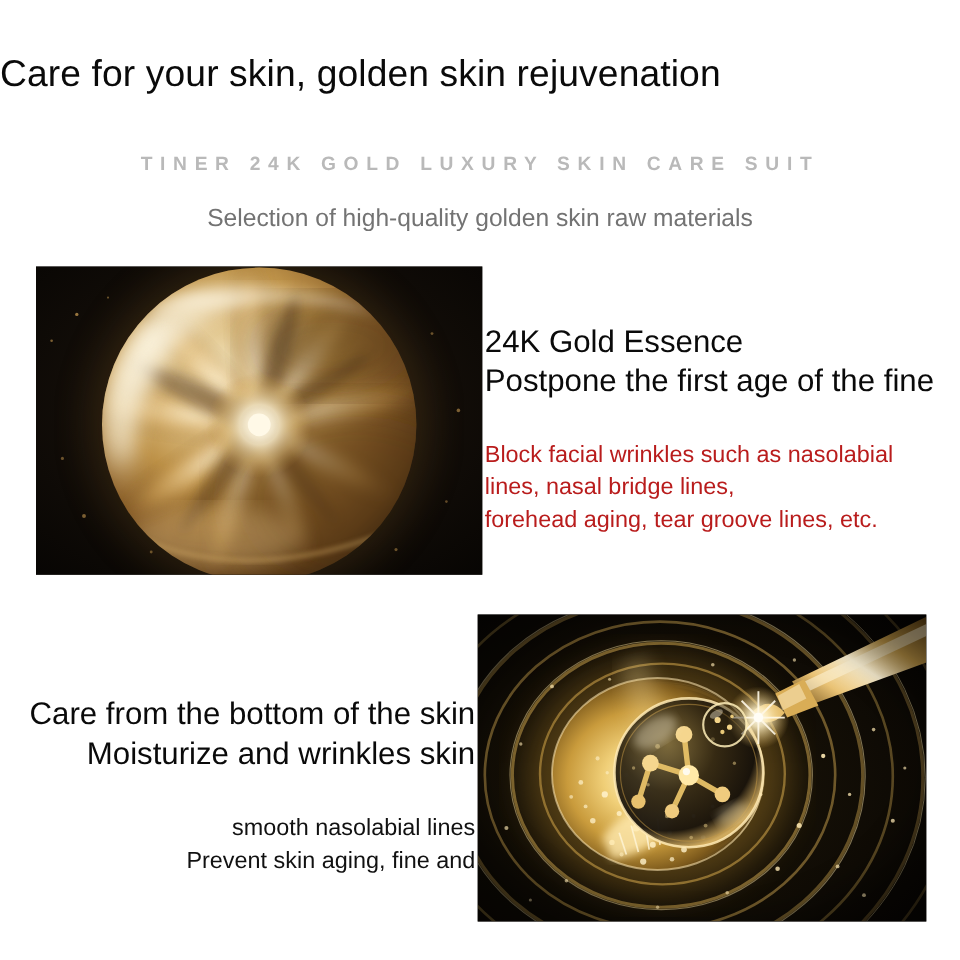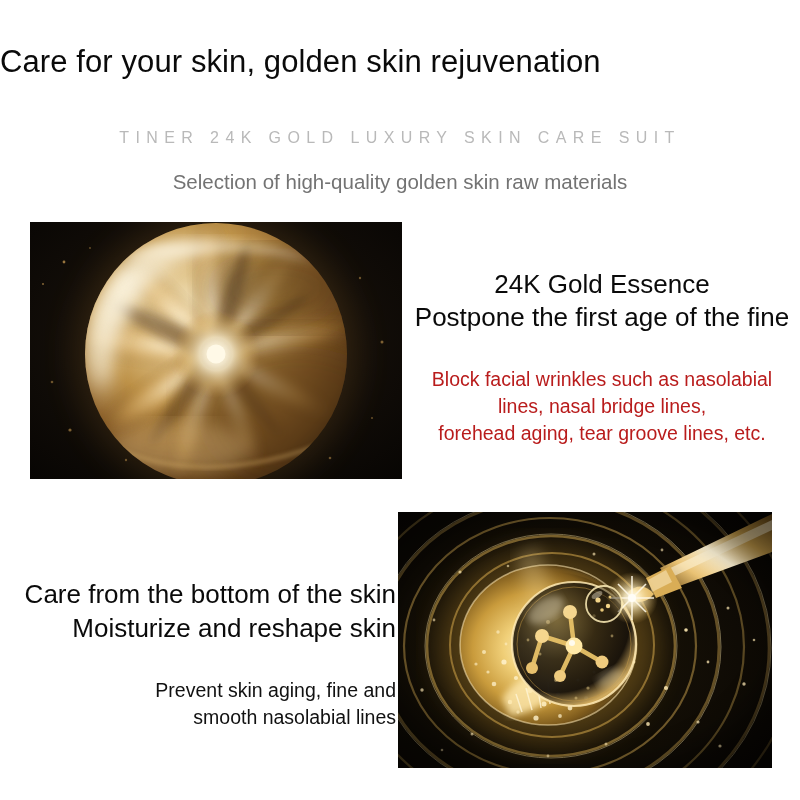--- a/index.html
+++ b/index.html
@@ -32,21 +32,21 @@
     letter-spacing: 0.1px;
     color: #0a0a0a;
     white-space: nowrap;
   }
   .brandline {
     position: absolute;
     left: 0; right: 0;
     top: 129px;
     text-align: center;
     font-size: 16px;
-    font-weight: 400;
+    font-weight: 700;
     letter-spacing: 6.4px;
     color: #b9b9b9;
     white-space: nowrap;
   }
   .subline {
     position: absolute;
     left: 0; right: 0;
     top: 170px;
     text-align: center;
     font-size: 20.5px;
@@ -74,21 +74,21 @@
     height: 256px;
   }
   .photo svg { display: block; width: 100%; height: 100%; }
 
   
   .right-block {
     position: absolute;
     left: 404px;
     top: 268px;
     width: 396px;
-    text-align: center;
+    text-align: left;
   }
   .right-block .big1 {
     font-size: 26px;
     line-height: 32px;
     color: #0a0a0a;
     white-space: nowrap;
   }
   .right-block .big2 {
     font-size: 26px;
     line-height: 34px;
@@ -264,24 +264,24 @@
     <div class="big2">Postpone the first age of the fine</div>
     <div class="small">
       <span>Block facial wrinkles such as nasolabial</span>
       <span>lines, nasal bridge lines,</span>
       <span>forehead aging, tear groove lines, etc.</span>
     </div>
   </div>
 
   <div class="left-block">
     <div class="big1">Care from the bottom of the skin</div>
-    <div class="big2">Moisturize and reshape skin</div>
+    <div class="big2">Moisturize and wrinkles skin</div>
     <div class="small">
+      <span>smooth nasolabial lines</span>
       <span>Prevent skin aging, fine and</span>
-      <span>smooth nasolabial lines</span>
     </div>
   </div>
 
   <div class="photo" id="photo-serum-drop">
     <svg viewBox="0 0 374 256" preserveAspectRatio="xMidYMid slice">
       <defs>
         <radialGradient id="bgDark2" cx="42%" cy="56%" r="80%">
           <stop offset="0%" stop-color="#2a2009"></stop>
           <stop offset="40%" stop-color="#140f06"></stop>
           <stop offset="100%" stop-color="#060403"></stop>

